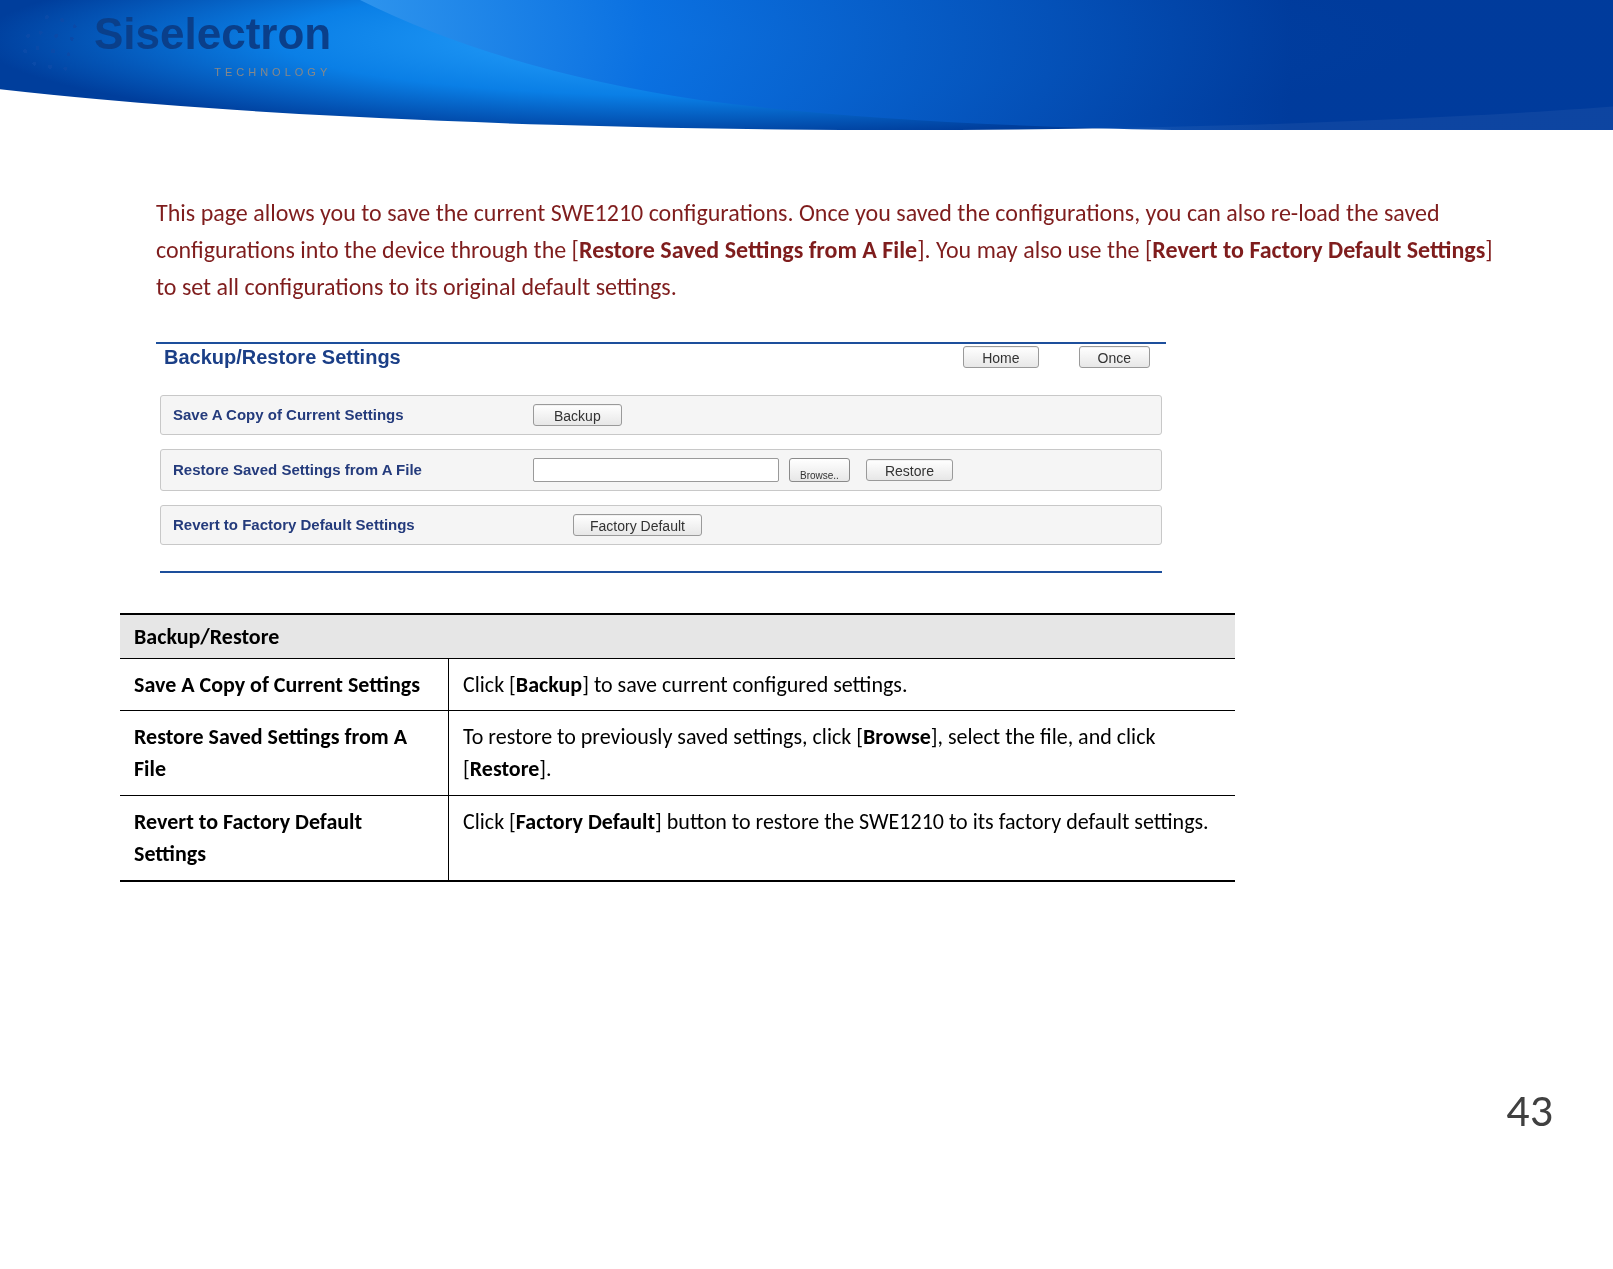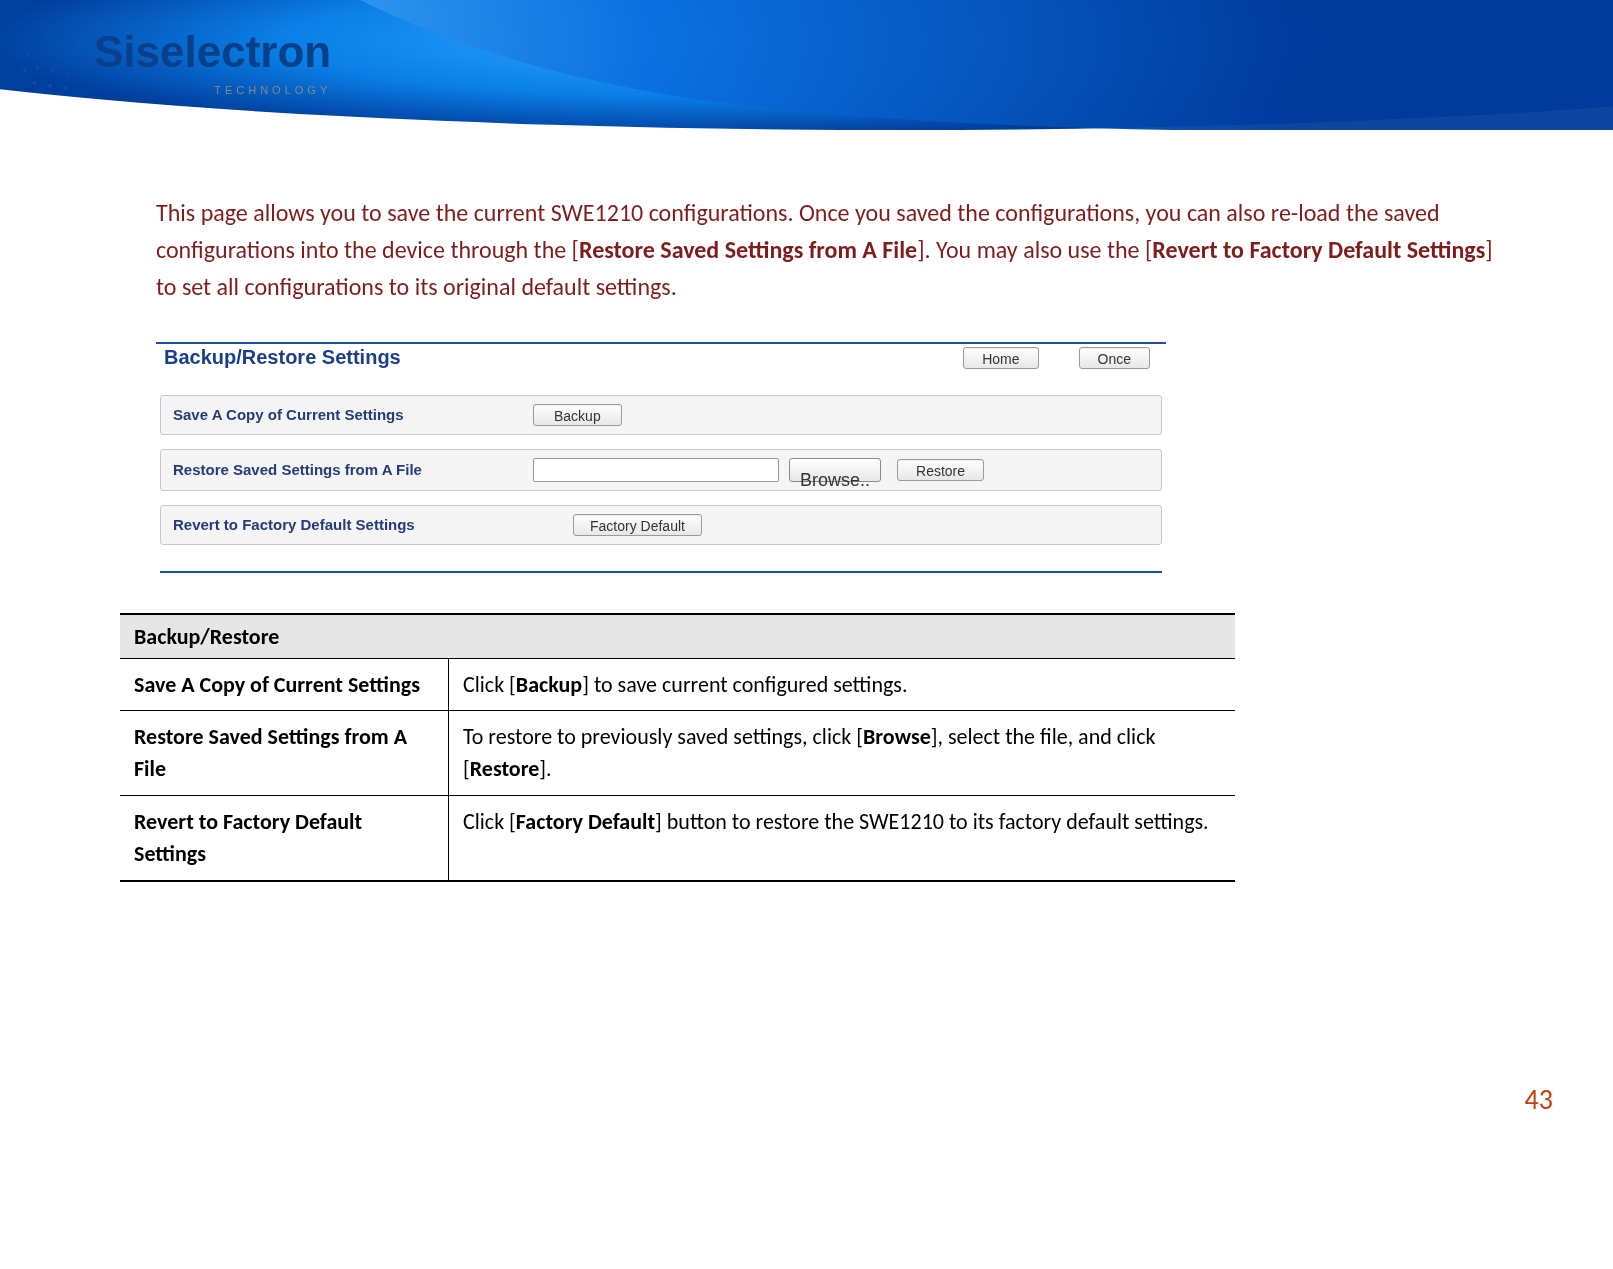--- a/index.html
+++ b/index.html
@@ -33,21 +33,21 @@
     clip-path: path("M 360 0 L 1613 0 L 1613 130 Q 1000 140 700 100 Q 500 70 360 0 Z");
     opacity: 0.95;
   }
   .banner .logo {
     position: absolute;
     top: 14px;
     left: 22px;
     width: 340px;
     height: 100px;
     display: flex;
-    align-items: center;
+    align-items: flex-start;
   }
   .logo .dots {
     width: 62px;
     height: 62px;
     background:
       radial-gradient(circle at 15% 10%, #0a4aa8 2px, transparent 2px),
       radial-gradient(circle at 40% 5%, #0a4aa8 2px, transparent 2px),
       radial-gradient(circle at 65% 10%, #0a4aa8 2px, transparent 2px),
       radial-gradient(circle at 85% 20%, #0a4aa8 2px, transparent 2px),
       radial-gradient(circle at 10% 35%, #0a4aa8 2px, transparent 2px),
@@ -110,21 +110,21 @@
 
   
   .ui-panel {
     margin: 36px 0 36px 36px;
     width: 1010px;
     border-top: 2px solid #1d4f9c;
     background: #fff;
   }
   .ui-panel .panel-header {
     display: flex;
-    align-items: flex-end;
+    align-items: center;
     justify-content: space-between;
     padding: 2px 6px 12px 8px;
   }
   .ui-panel .panel-title {
     font-family: Verdana, Arial, sans-serif;
     font-weight: 700;
     font-size: 20px;
     color: #1b3f87;
   }
   .ui-panel .panel-btns {
@@ -168,21 +168,21 @@
   }
   .file-input {
     width: 240px;
     height: 20px;
     background: #fff;
     border: 1px solid #9a9a9a;
     border-radius: 2px;
   }
   .btn-browse {
     font-family: Tahoma, Arial, sans-serif;
-    font-size: 18px;
+    font-size: 10px;
     color: #333;
     background: linear-gradient(#fff, #e7e7e7);
     border: 1px solid #8a8a8a;
     border-radius: 3px;
     padding: 11px 10px;
     height: 22px;
   }
   .ui-panel .footer-rule {
     border-bottom: 2px solid #1d4f9c;
     margin: 26px 4px 0 4px;
@@ -213,22 +213,22 @@
     font-weight: 700;
     border-right: 1px solid #000;
   }
   .desc-table tbody tr:last-child td {
     border-bottom: 2px solid #000;
   }
 
   .page-number {
     position: relative;
     text-align: right;
-    font-size: 28px;
-    color: #c2410c;
+    font-size: 46px;
+    color: #404040;
     padding: 160px 60px 30px 0;
   }
 </style>
 </head>
 <body>
 
 <div class="banner">
   <div class="swoosh"></div>
   <div class="swoosh2"></div>
   <div class="logo">

